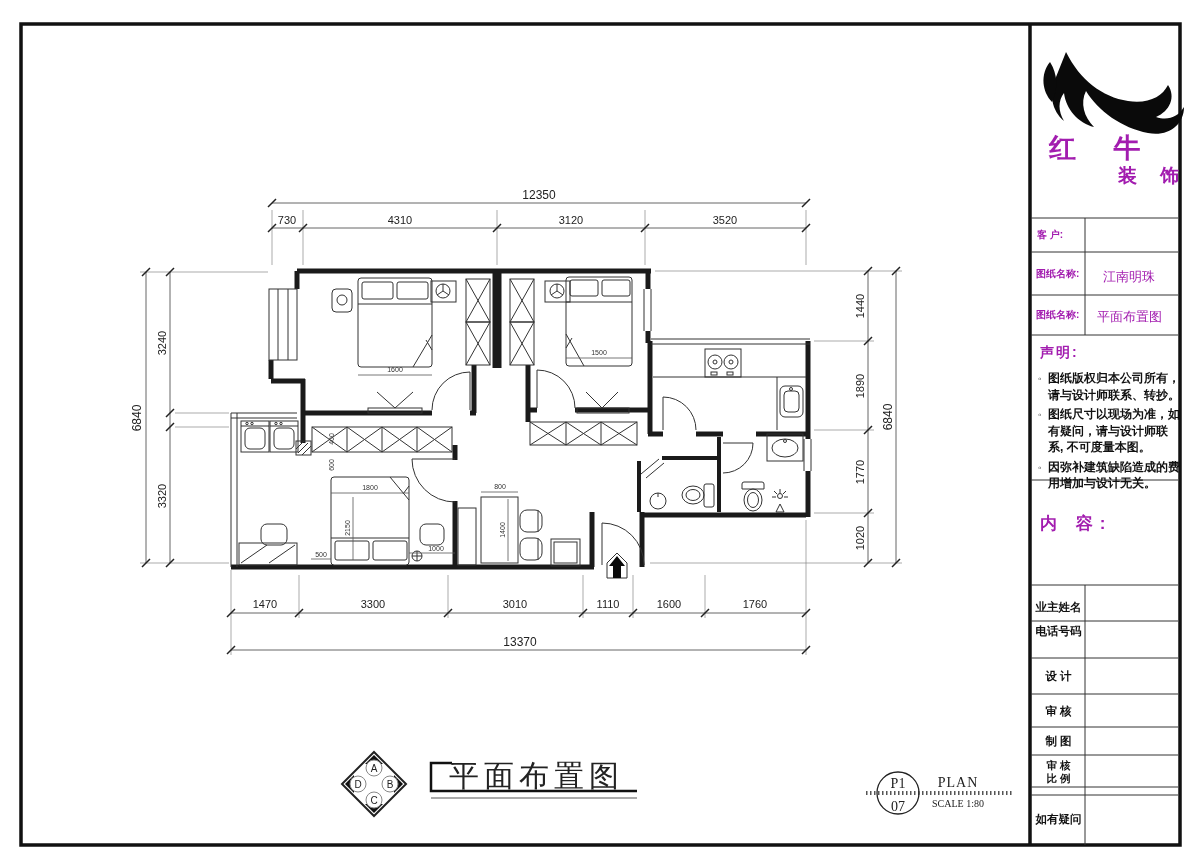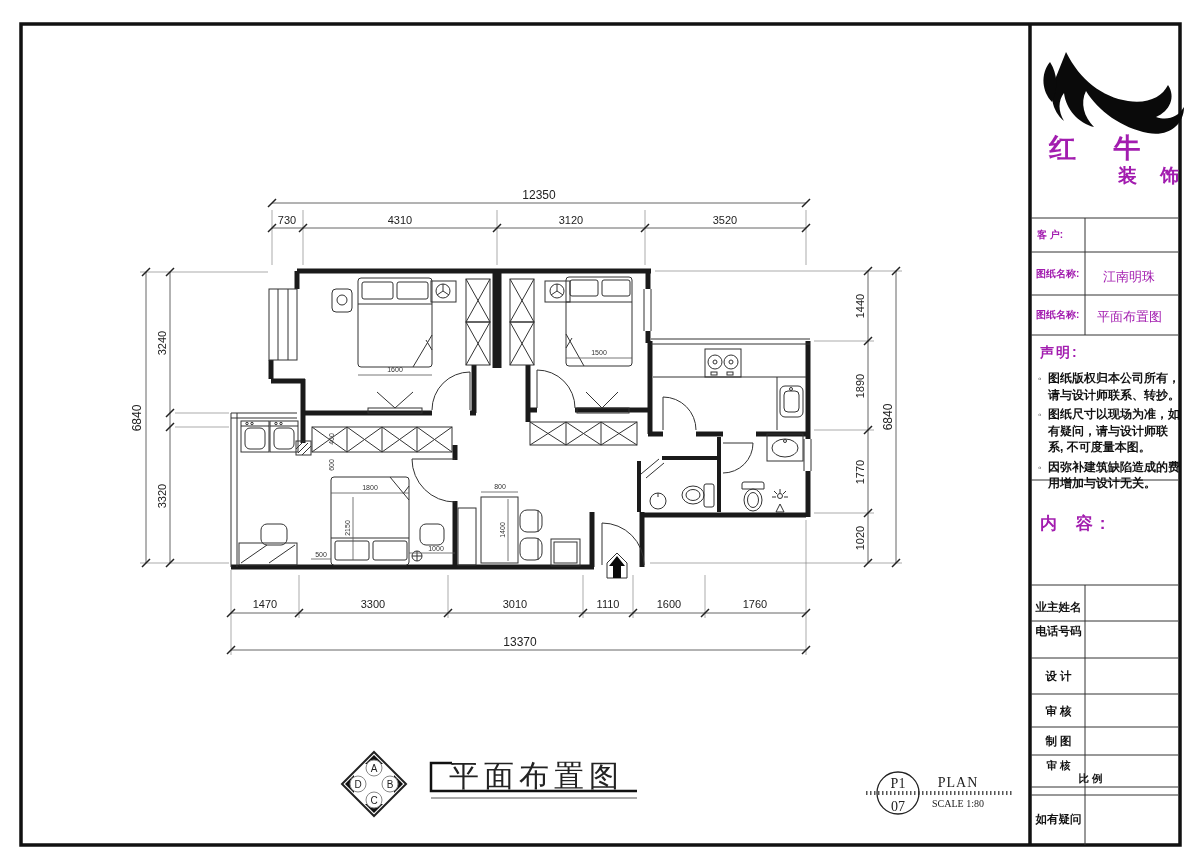--- a/index.html
+++ b/index.html
@@ -472,16 +472,16 @@
   </div>
 
   <div class="tb content-lbl" style="left:1040px;top:492px;margin-top:20px;">内 容:</div>
 
   <div class="sig" style="top:589px;margin-top:11px;">业主姓名</div>
   <div class="sig" style="top:624px;">电话号码</div>
   <div class="sig" style="top:669px;">设 计</div>
   <div class="sig" style="top:704px;">审 核</div>
   <div class="sig" style="top:734px;">制 图</div>
   <div class="sig small" style="top:759px;">审 核</div>
-  <div class="sig small" style="top:772px;margin-left:32px;">比 例</div>
+  <div class="sig small" style="top:772px;">比 例</div>
   <div class="sig" style="top:812px;">如有疑问</div>
 
 </div>
 
 </body></html>

